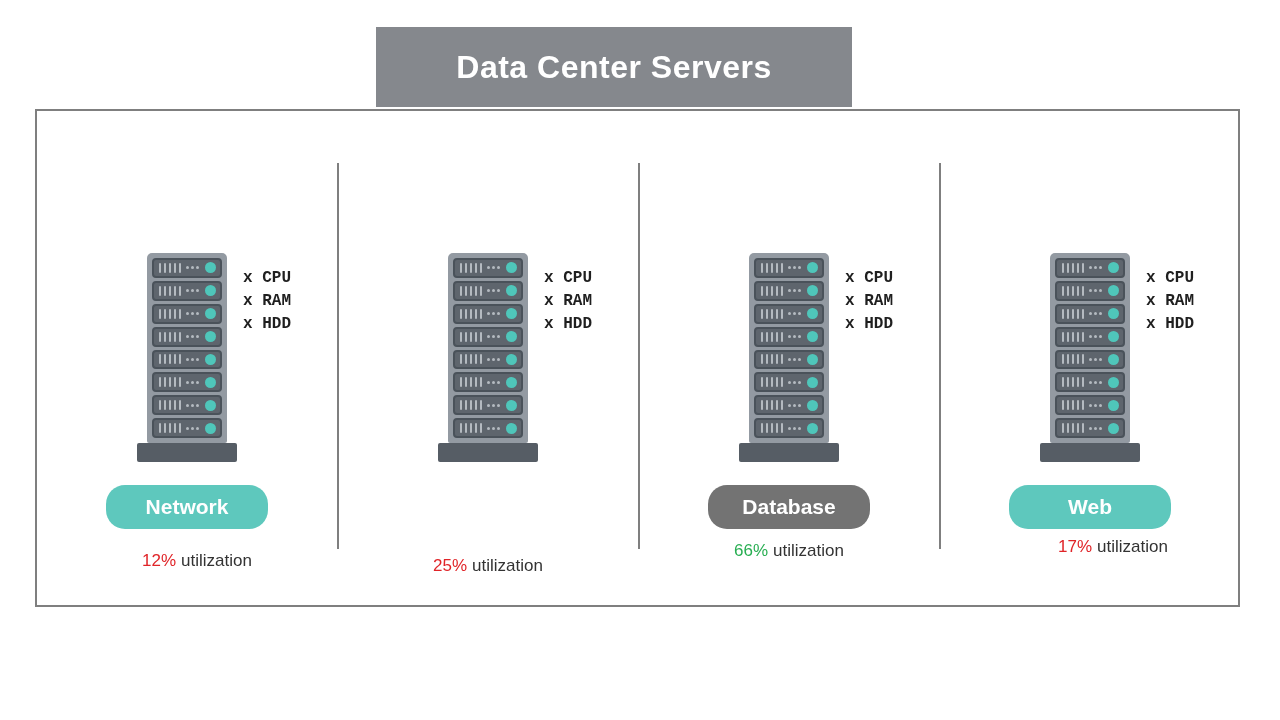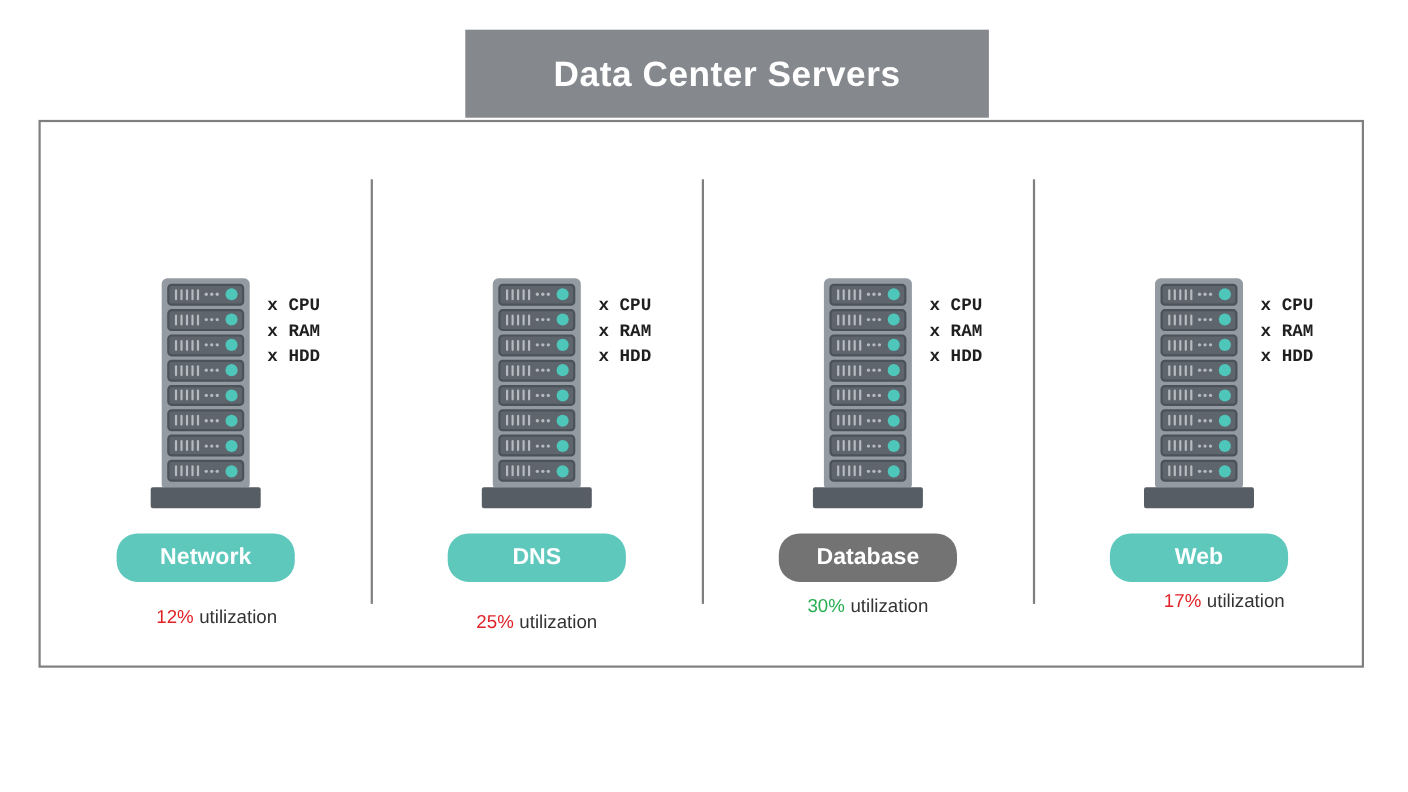--- a/index.html
+++ b/index.html
@@ -2,21 +2,21 @@
 <html><head>
 <meta charset="utf-8">
 <style>
   * { margin: 0; padding: 0; box-sizing: border-box; }
   html, body { width: 1280px; height: 720px; background: #ffffff; overflow: hidden; }
   body { font-family: "Liberation Sans", sans-serif; position: relative; }
 
   
   .title-bar {
     position: absolute; left: 376px; top: 27px; width: 476px; height: 80px;
-    display: flex; align-items: center; justify-content: center; margin-left: 47px;
+    display: flex; align-items: center; justify-content: center;
   }
   .title-bar h1 {
     color: #ffffff; font-size: 32px; font-weight: bold; letter-spacing: 0.5px;
   }
 
   
   .panel {
     position: absolute; left: 35px; top: 109px; width: 1205px; height: 498px;
     border: 2px solid #7f7f7f; background: #ffffff;
   }
@@ -343,21 +343,20 @@
             <span class="led" style="background-color: rgb(79, 198, 186);"></span>
           </div>
         </div>
       <div class="base"></div>
     </div>
     <div class="specs">
       <div class="spec">x CPU</div>
       <div class="spec">x RAM</div>
       <div class="spec">x HDD</div>
     </div>
-    <div class="label-btn" style="background-color: rgb(94, 200, 189);">DNS</div>
     <div class="util">
       <span class="pct" style="color: rgb(224, 36, 40);">25%</span><span>utilization</span>
     </div>
   </section>
 
   <section class="col c3">
     <div class="server">
       <div class="tower">
           <div class="slot">
             <span class="bars">
@@ -482,21 +481,21 @@
         </div>
       <div class="base"></div>
     </div>
     <div class="specs">
       <div class="spec">x CPU</div>
       <div class="spec">x RAM</div>
       <div class="spec">x HDD</div>
     </div>
     <div class="label-btn" style="background-color: #737373;">Database</div>
     <div class="util">
-      <span class="pct" style="color: rgb(40, 174, 82);">30%</span><span>utilization</span>
+      <span class="pct" style="color: rgb(40, 174, 82);">66%</span><span>utilization</span>
     </div>
   </section>
 
   <section class="col c4">
     <div class="server">
       <div class="tower">
           <div class="slot">
             <span class="bars">
               <i></i>
               <i></i>

